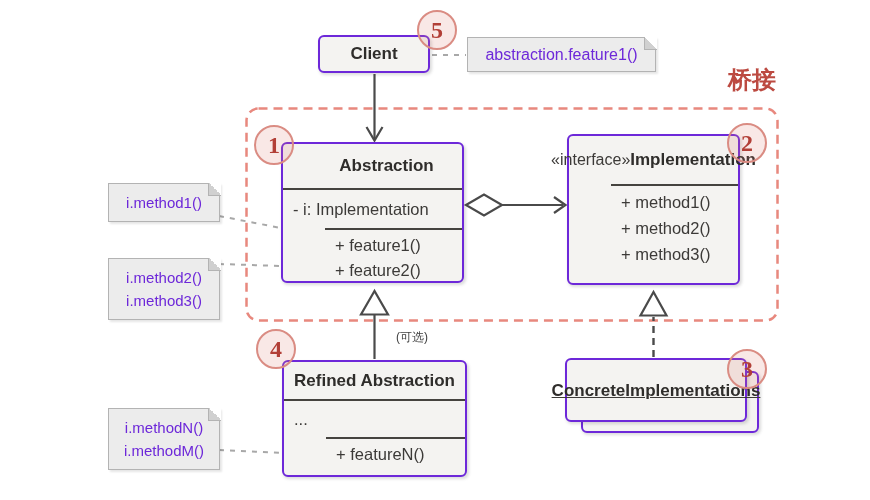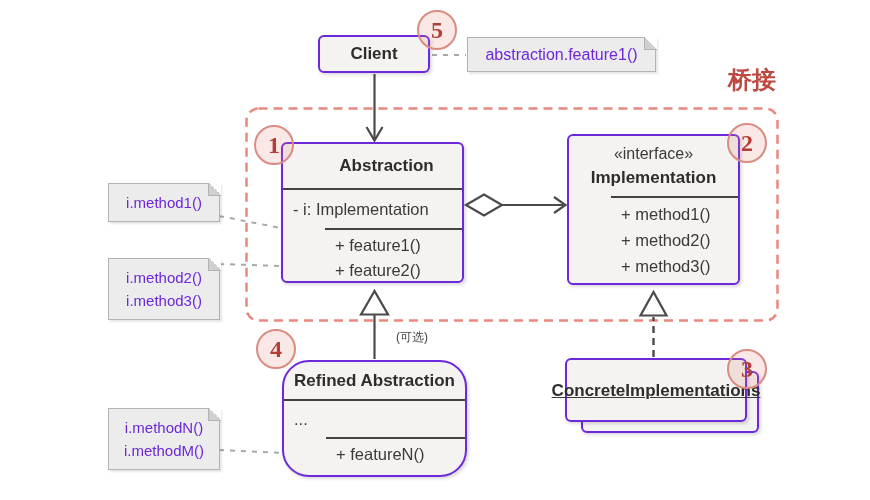--- a/index.html
+++ b/index.html
@@ -24,25 +24,25 @@
   .cmp-methods { display:flex; flex-direction:column; justify-content:flex-start; padding:3px 10px; font-size:16.5px; line-height:25px;margin-left:42px; }
 
   .client-box { left:318px; top:35px; width:112px; height:38px; display:flex; align-items:center; justify-content:center; }
 
   .abstraction-box { left:281px; top:142px; width:183px; height:141px; }
   .abstraction-box .cmp-title { height:44px;padding-left:28px; }
   .abstraction-box .cmp-field { height:40px; }
   .abstraction-box .cmp-methods { height:59px; }
 
   .implementation-box { left:567px; top:134px; width:173px; height:151px; }
-  .implementation-box .cmp-title { height:60px; flex-direction:column; justify-content:center; line-height:24px; }
+  .implementation-box .cmp-title { height:48px; flex-direction:row; justify-content:center; line-height:24px; }
   .implementation-box .stereotype { font-weight:normal; font-size:16px; color:#3c3a38; }
   .implementation-box .cmp-methods { height:87px; line-height:26px; }
 
-  .refined-box { left:282px; top:360px; width:185px; height:117px;border-radius:27px; }
+  .refined-box { left:282px; top:360px; width:185px; height:117px; }
   .refined-box .cmp-title { height:37px; }
   .refined-box .cmp-field { height:38px; }
   .refined-box .cmp-methods { height:38px; }
 
   .concrete-back { left:581px; top:371px; width:178px; height:62px; }
   .concrete-front { left:565px; top:358px; width:182px; height:64px;
     display:flex; flex-direction:row; align-items:center; justify-content:center; line-height:21px;text-decoration:underline; }
 
   
   .note {

